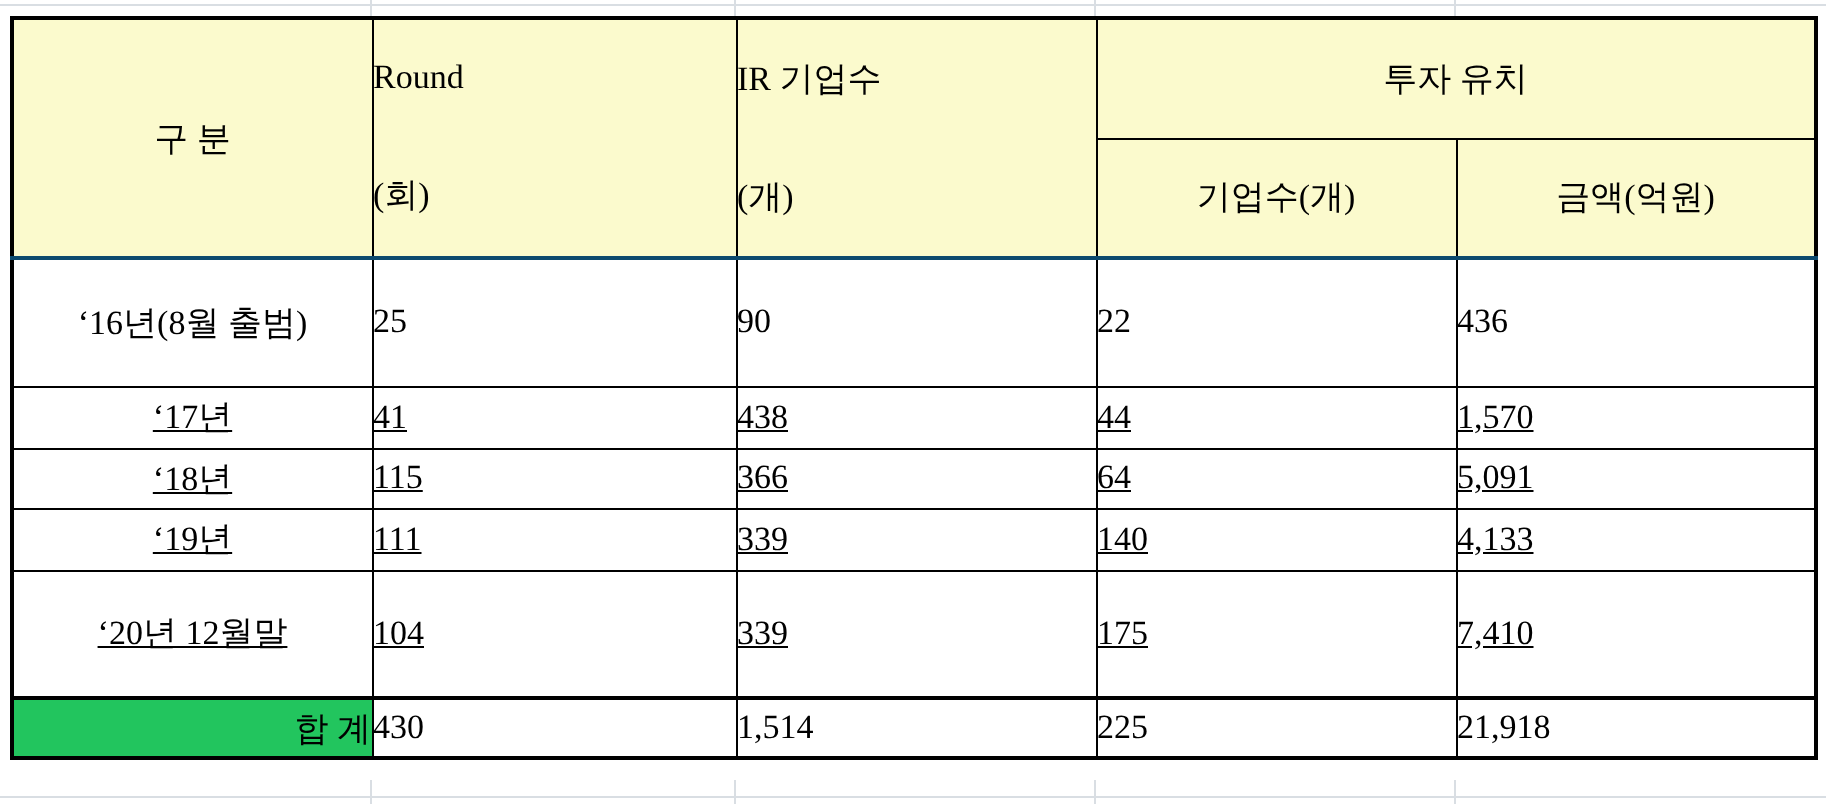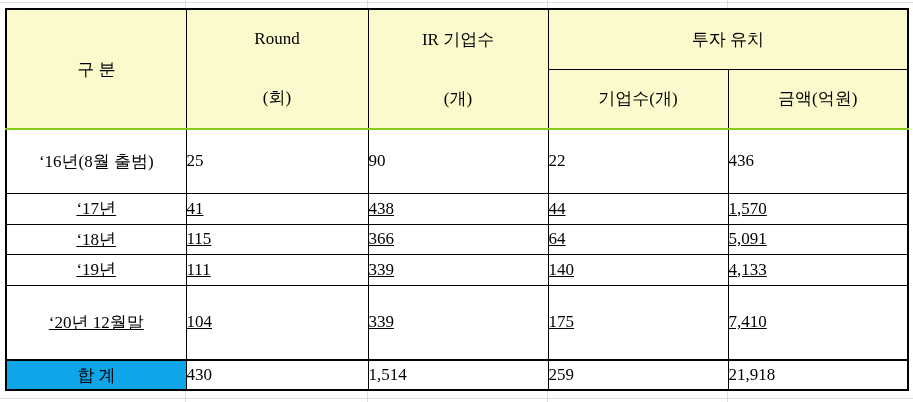--- a/index.html
+++ b/index.html
@@ -31,29 +31,29 @@
     font-size: 17px;
     padding: 0;
     vertical-align: middle;
     overflow: hidden;
   }
   th.hdr, td.hdr { background: #fbfacd; text-align: center; }
   .two-line {
     display: flex;
     flex-direction: column;
     justify-content: space-around;
-    align-items: center;
+    align-items: flex-start;
     height: 118px;
   }
-  tr.body-first td { border-top: 2px solid #84cc16; margin-top: 20px; }
+  tr.body-first td { border-top: 2px solid #0c4a6e; margin-top: 20px; }
   tr.dotted td { border-top: 1px dotted #000; text-decoration: underline; }
   tr.total td { border-top: 2px solid #000; }
   td.lbl { text-align: center; }
   td.num { text-align: left; padding-right: 9px; }
-  tr.total td.lbl { background: #0ea5e9; }
+  tr.total td.lbl { background: #22c55e; text-align: right; }
 </style>
 </head>
 <body>
 
 <div class="screen">
 
   <div class="gl-h" style="top:2px;"></div>
   <div class="gl-h" style="top:398px;"></div>
   <div class="gl-v" style="left:185px;top:0;height:8px;"></div>
   <div class="gl-v" style="left:367px;top:0;height:8px;"></div>
@@ -124,29 +124,29 @@
       <td class="num">64</td>
       <td class="num">5,091</td>
     </tr>
     <tr class="dotted" style="height:31px">
       <td class="lbl">‘19년</td>
       <td class="num">111</td>
       <td class="num">339</td>
       <td class="num">140</td>
       <td class="num">4,133</td>
     </tr>
-    <tr class="dotted" style="height:75px">
+    <tr class="dotted" style="height:64px">
       <td class="lbl">‘20년 12월말</td>
       <td class="num">104</td>
       <td class="num">339</td>
       <td class="num">175</td>
       <td class="num">7,410</td>
     </tr>
     <tr class="total" style="height:30px">
       <td class="lbl">합 계</td>
       <td class="num">430</td>
       <td class="num">1,514</td>
-      <td class="num">259</td>
+      <td class="num">225</td>
       <td class="num">21,918</td>
     </tr>
   </tbody>
     </table>
 </div>
 
 </body></html>

